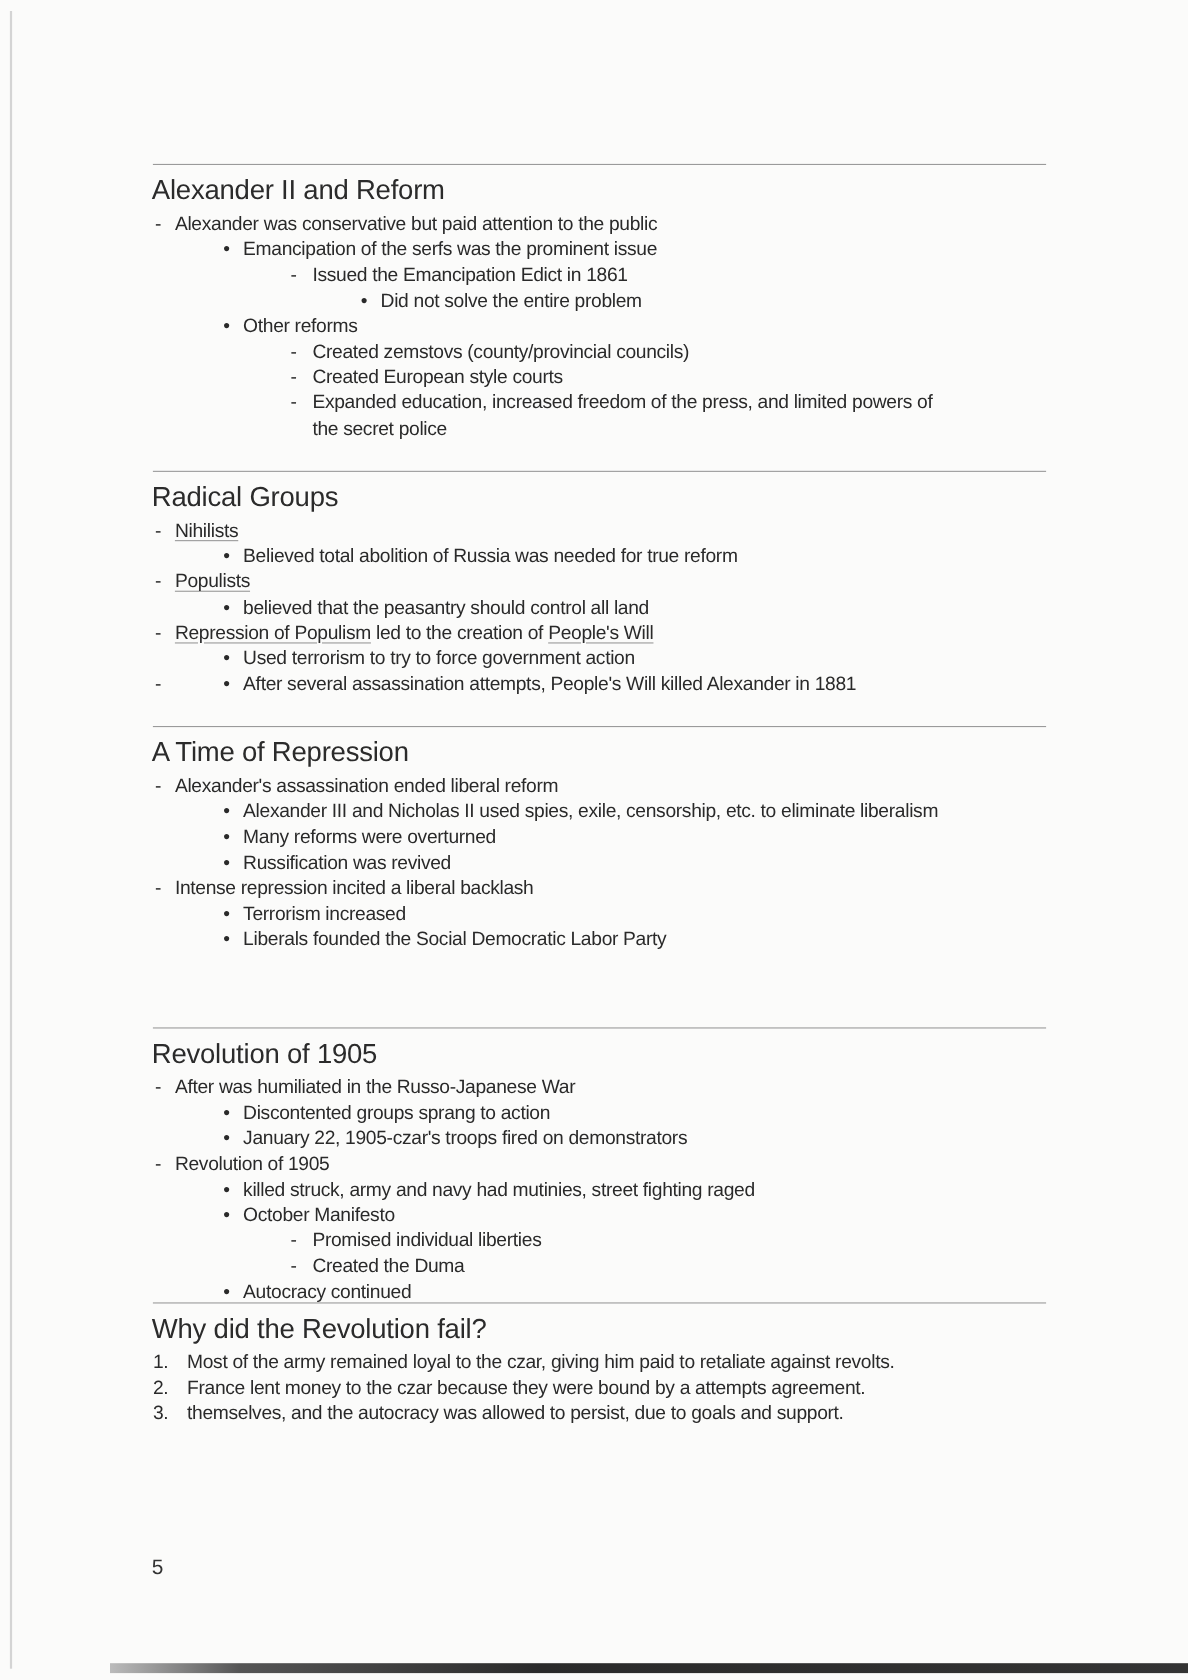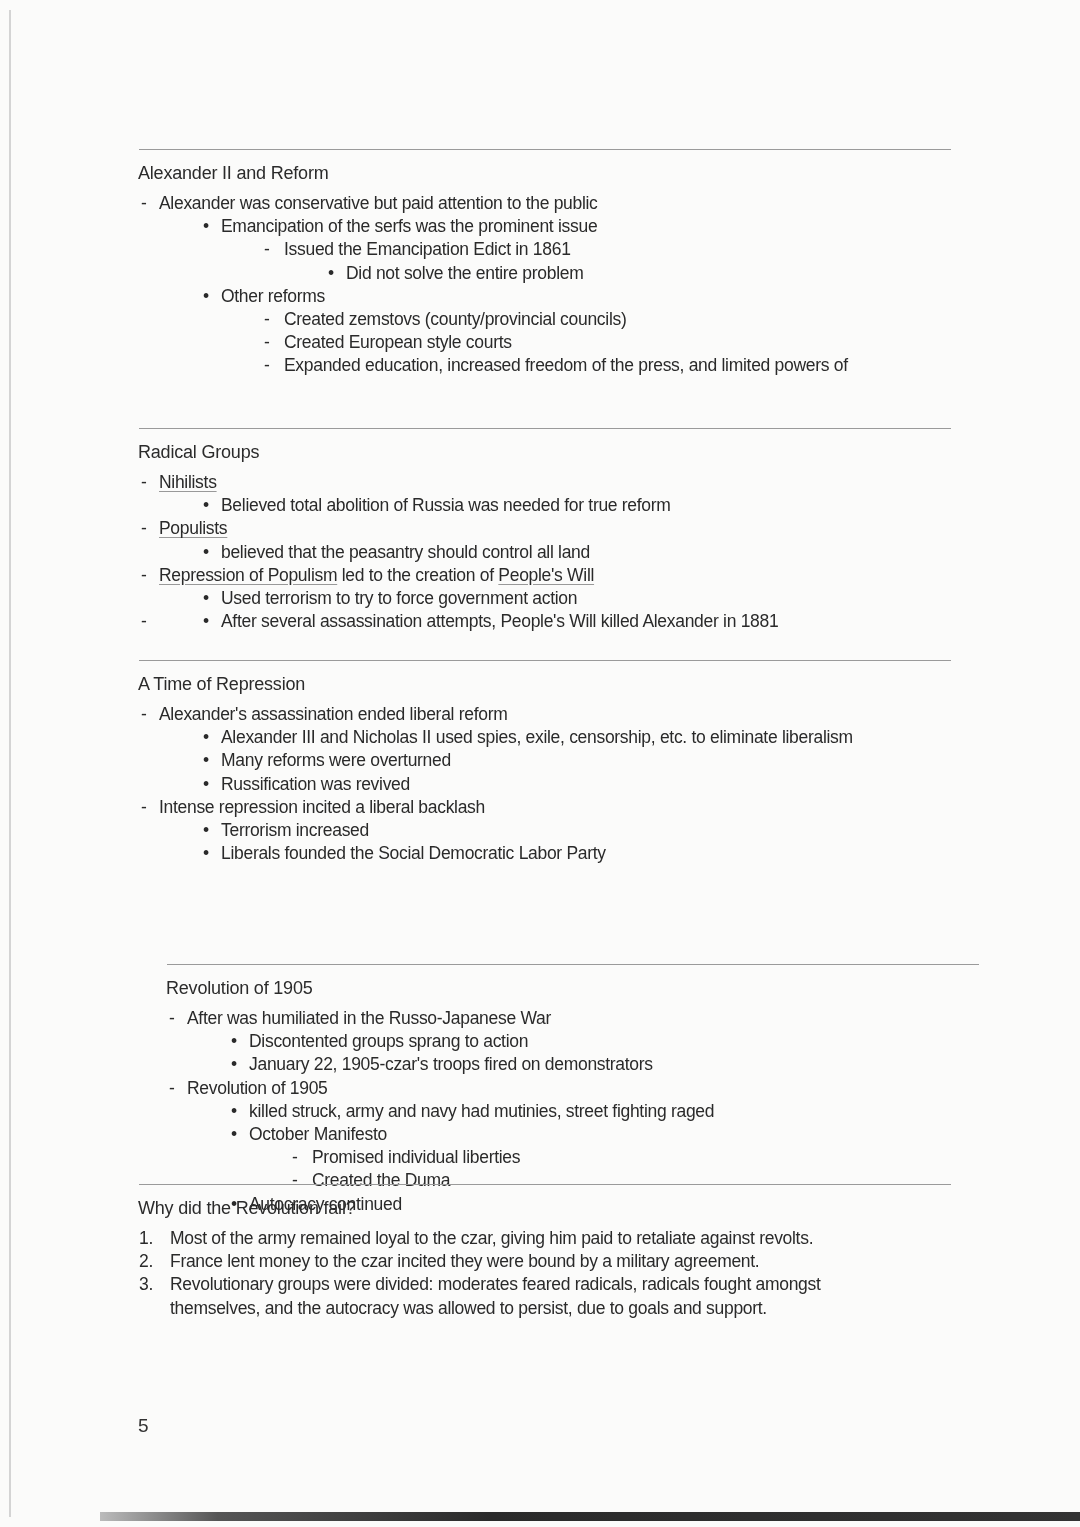--- a/index.html
+++ b/index.html
@@ -7,21 +7,21 @@
     width: 1080px; height: 1527px; position: relative; overflow: hidden;
     background: #fbfbfa;
     font-family: "Liberation Sans", sans-serif;
     color: #2a2a2a;
   }
   .left-edge { position: absolute; left: 9px; top: 10px; width: 2px; height: 1507px; background: #d4d4d4; }
   .bottom-edge { position: absolute; left: 100px; right: 0; top: 1512px; height: 9px;
     background: linear-gradient(to right, #bbb 0%, #555 12%, #2a2a2a 40%, #333 100%); }
   .section { position: absolute; left: 139px; width: 812px; }
   .rule { height: 1px; background: #9a9a9a; margin-left: 0; }
-  .heading { font-size: 18px; line-height: 30px; margin: 8px 0 4px -1px; color: #2b2b2b; letter-spacing: -0.2px; }
+  .heading { font-size: 25px; line-height: 30px; margin: 8px 0 4px -1px; color: #2b2b2b; letter-spacing: -0.2px; }
   .line { font-size: 17.5px; line-height: 23.2px; white-space: nowrap; position: relative; letter-spacing: -0.3px; }
   .line .mk { position: absolute; }
   .l0 { padding-left: 20px; } .l0 .mk { left: 2px; }
   .l1 { padding-left: 82px; } .l1 .mk { left: 64px; }
   .l2 { padding-left: 145px; } .l2 .mk { left: 125px; }
   .l3 { padding-left: 207px; } .l3 .mk { left: 189px; }
   .cont { padding-left: 145px; }
   .ol { padding-left: 31px; } .ol .mk { left: 0; }
   .u { text-decoration: underline; text-decoration-color: #999; text-underline-offset: 3px; }
   .pagenum { position: absolute; left: 138px; top: 1415px; font-size: 19px; color: #333; }
@@ -36,20 +36,21 @@
   <div class="rule"></div>
   <div class="heading">Alexander II and Reform</div>
   <div class="line l0"><span class="mk">-</span><span>Alexander was conservative but paid attention to the public</span></div>
   <div class="line l1"><span class="mk">•</span><span>Emancipation of the serfs was the prominent issue</span></div>
   <div class="line l2"><span class="mk">-</span><span>Issued the Emancipation Edict in 1861</span></div>
   <div class="line l3"><span class="mk">•</span><span>Did not solve the entire problem</span></div>
   <div class="line l1"><span class="mk">•</span><span>Other reforms</span></div>
   <div class="line l2"><span class="mk">-</span><span>Created zemstovs (county/provincial councils)</span></div>
   <div class="line l2"><span class="mk">-</span><span>Created European style courts</span></div>
   <div class="line l2"><span class="mk">-</span><span>Expanded education, increased freedom of the press, and limited powers of</span></div>
+  <div class="line cont"><span>the secret police</span></div>
 </div>
 
 <div class="section" style="top:428px;">
   <div class="rule"></div>
   <div class="heading">Radical Groups</div>
   <div class="line l0"><span class="mk">-</span><span class="u">Nihilists</span></div>
   <div class="line l1"><span class="mk">•</span><span>Believed total abolition of Russia was needed for true reform</span></div>
   <div class="line l0"><span class="mk">-</span><span class="u">Populists</span></div>
   <div class="line l1"><span class="mk">•</span><span>believed that the peasantry should control all land</span></div>
   <div class="line l0"><span class="mk">-</span><span class="u">Repression of Populism</span><span> led to the creation of </span><span class="u">People's Will</span></div>
@@ -63,36 +64,36 @@
   <div class="heading">A Time of Repression</div>
   <div class="line l0"><span class="mk">-</span><span>Alexander's assassination ended liberal reform</span></div>
   <div class="line l1"><span class="mk">•</span><span>Alexander III and Nicholas II used spies, exile, censorship, etc. to eliminate liberalism</span></div>
   <div class="line l1"><span class="mk">•</span><span>Many reforms were overturned</span></div>
   <div class="line l1"><span class="mk">•</span><span>Russification was revived</span></div>
   <div class="line l0"><span class="mk">-</span><span>Intense repression incited a liberal backlash</span></div>
   <div class="line l1"><span class="mk">•</span><span>Terrorism increased</span></div>
   <div class="line l1"><span class="mk">•</span><span>Liberals founded the Social Democratic Labor Party</span></div>
 </div>
 
-<div class="section" style="top:964px;margin-left:28px;">
+<div class="section" style="top:934px;">
   <div class="rule"></div>
   <div class="heading">Revolution of 1905</div>
   <div class="line l0"><span class="mk">-</span><span>After was humiliated in the Russo-Japanese War</span></div>
   <div class="line l1"><span class="mk">•</span><span>Discontented groups sprang to action</span></div>
   <div class="line l1"><span class="mk">•</span><span>January 22, 1905-czar's troops fired on demonstrators</span></div>
   <div class="line l0"><span class="mk">-</span><span>Revolution of 1905</span></div>
   <div class="line l1"><span class="mk">•</span><span>killed struck, army and navy had mutinies, street fighting raged</span></div>
   <div class="line l1"><span class="mk">•</span><span>October Manifesto</span></div>
   <div class="line l2"><span class="mk">-</span><span>Promised individual liberties</span></div>
   <div class="line l2"><span class="mk">-</span><span>Created the Duma</span></div>
   <div class="line l1"><span class="mk">•</span><span>Autocracy continued</span></div>
 </div>
 
 <div class="section" style="top:1184px;">
   <div class="rule"></div>
   <div class="heading">Why did the Revolution fail?</div>
   <div class="line ol"><span class="mk">1.</span><span>Most of the army remained loyal to the czar, giving him paid to retaliate against revolts.</span></div>
-  <div class="line ol"><span class="mk">2.</span><span>France lent money to the czar incited they were bound by a military agreement.</span></div>
-  <div class="line ol"><span class="mk">3.</span><span>Revolutionary groups were divided: moderates feared radicals, radicals fought amongst</span></div>
+  <div class="line ol"><span class="mk">2.</span><span>France lent money to the czar because they were bound by a attempts agreement.</span></div>
+  <div class="line ol"><span class="mk">3.</span></div>
   <div class="line ol"><span>themselves, and the autocracy was allowed to persist, due to goals and support.</span></div>
 </div>
 
 <div class="pagenum">5</div>
 
 </body></html>

